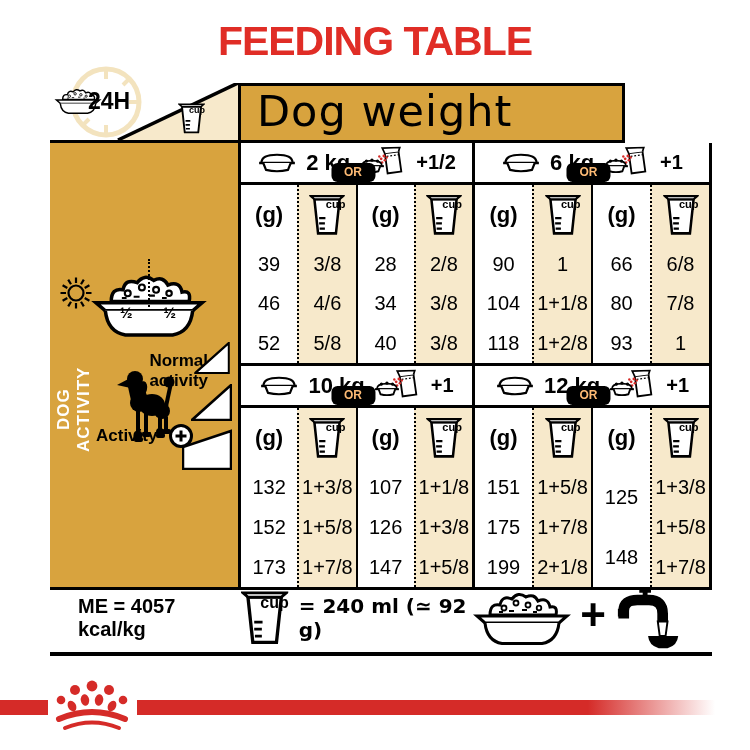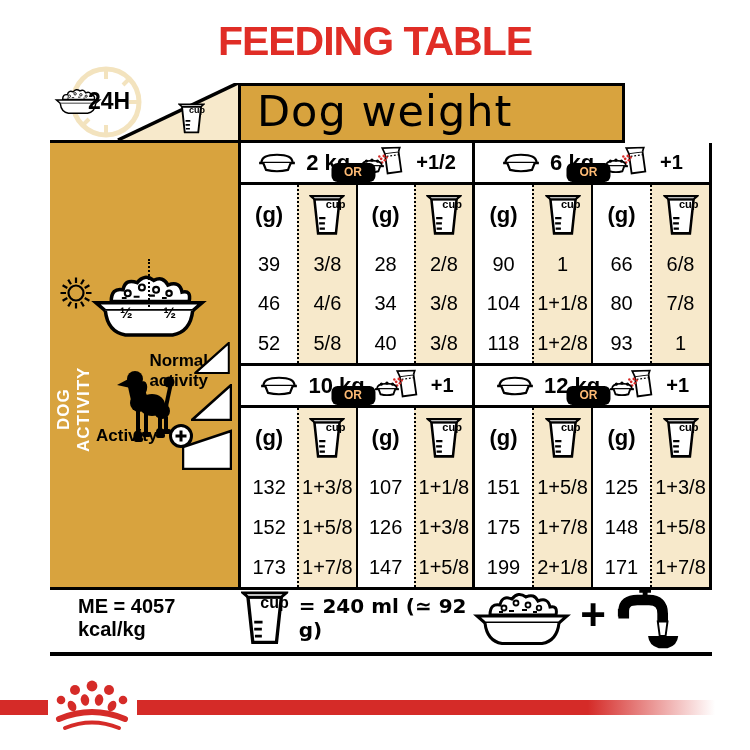--- a/index.html
+++ b/index.html
@@ -442,21 +442,20 @@
               </span>
           </div>
           <div class="val">1+5/8</div>
           <div class="val">1+7/8</div>
           <div class="val">2+1/8</div>
         </div>
         <div class="qcol sep">
           <div class="colhead">(g)</div>
           <div class="val">125</div>
           <div class="val">148</div>
-          <div class="val">171</div>
         </div>
         <div class="qcol cream">
           <div class="colhead">
             <span class="cupwrap">
                 <svg viewBox="0 0 34 40">
                   <use href="#sym-cup"></use>
                 </svg>
                 <span class="cupword">cup</span>
               </span>
           </div>

